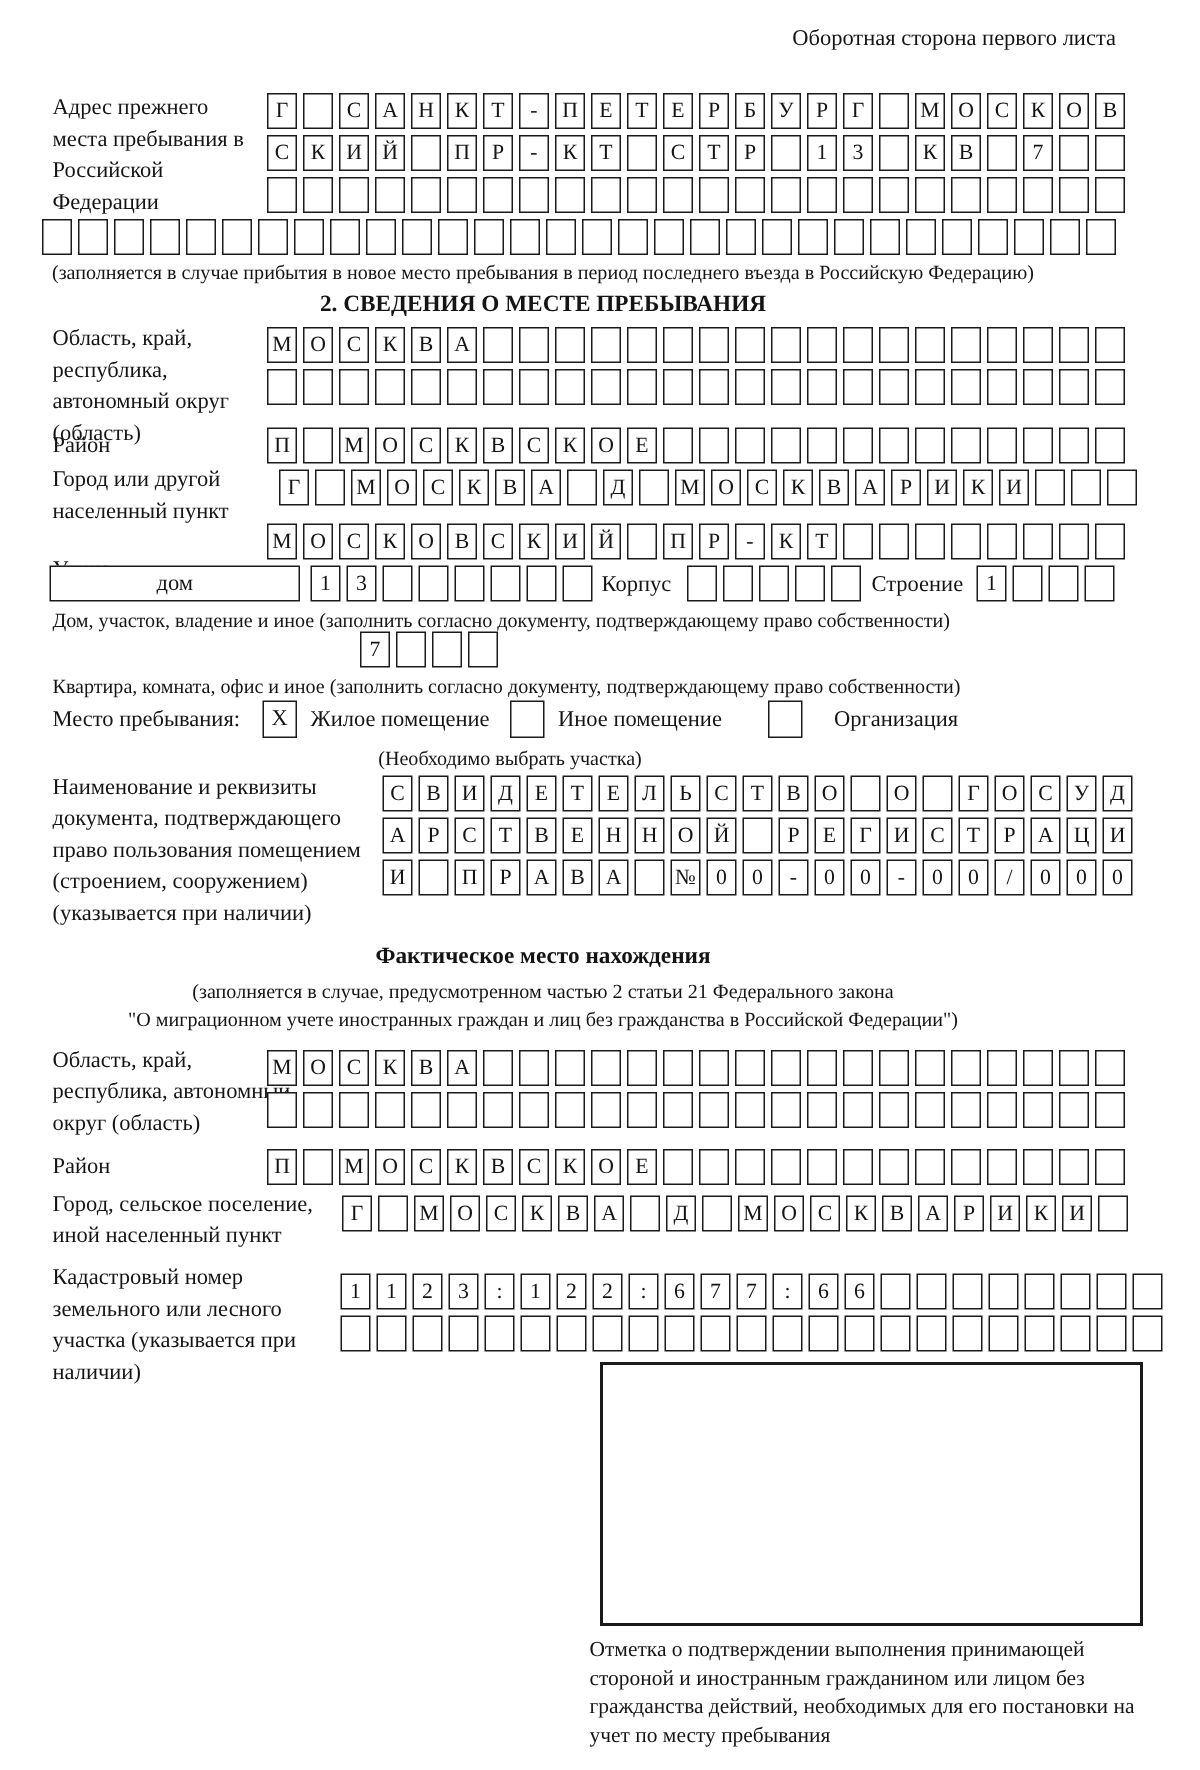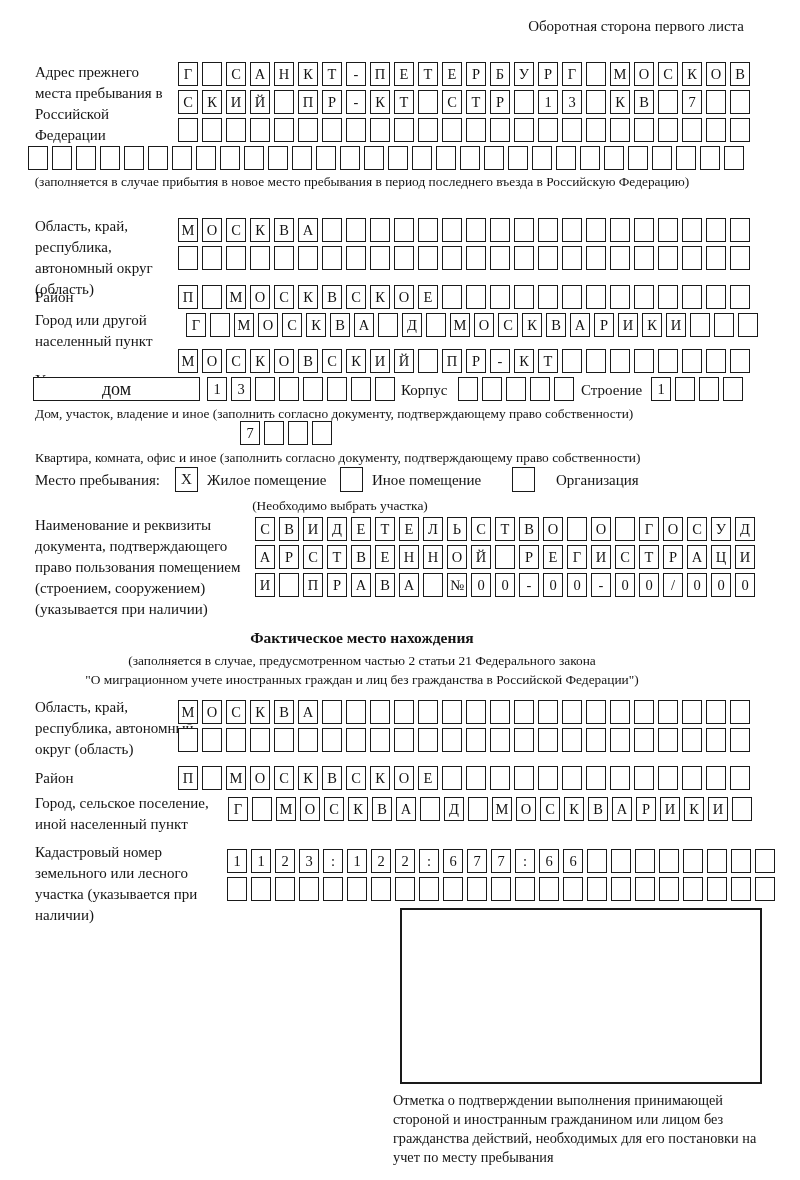--- a/index.html
+++ b/index.html
@@ -7,21 +7,21 @@
         font-family:"Liberation Serif","DejaVu Serif",serif;color:#141414;overflow:hidden;}
   .lbl{position:absolute;font-size:15px;line-height:21px;}
   .b{font-weight:bold;}
   .center{left:0;width:724px;text-align:center;}
   .note{position:absolute;font-size:13.4px;line-height:17px;}
   .boxrow{position:absolute;display:flex;}
   .cell{flex:0 0 auto;width:20px;height:24px;margin-right:4px;border:1.6px solid #1a1a1a;
         box-sizing:border-box;display:flex;align-items:center;justify-content:center;
         font-size:14.5px;background:#fff;}
   .widefield{position:absolute;height:24px;border:1.6px solid #1a1a1a;box-sizing:border-box;
-        display:flex;align-items:center;justify-content:center;font-size:18px;background:#fff;}
+        display:flex;align-items:center;justify-content:center;font-size:15px;background:#fff;}
   .chk{position:absolute;width:23px;height:25px;border:1.6px solid #1a1a1a;box-sizing:border-box;
         display:flex;align-items:center;justify-content:center;font-size:15px;background:#fff;}
   .stamp{position:absolute;left:400px;top:908px;width:362px;height:176px;border:2px solid #1a1a1a;
         box-sizing:border-box;background:#fff;}
 
   #title{top:16px;left:0;width:744px;text-align:right;}
   #prev-label{top:62px;left:35px;width:132px;}
   #prev-r1{top:62px;left:178px;}
   #prev-r2{top:90px;left:178px;}
   #prev-r3{top:118px;left:178px;}
@@ -187,20 +187,21 @@
       <span class="cell"></span>
       <span class="cell"></span>
       <span class="cell"></span>
       <span class="cell"></span>
       <span class="cell"></span>
       <span class="cell"></span>
       <span class="cell"></span>
     </div>
   <div id="prev-note" class="note center">(заполняется в случае прибытия в новое место пребывания в период последнего въезда в Российскую Федерацию)</div>
 
+  <div id="sec2-title" class="lbl b center">2. СВЕДЕНИЯ О МЕСТЕ ПРЕБЫВАНИЯ</div>
 
   <div id="region-label" class="lbl">Область, край, республика, автономный округ (область)</div>
   <div id="region-r1" class="boxrow">
       <span class="cell">М</span>
       <span class="cell">О</span>
       <span class="cell">С</span>
       <span class="cell">К</span>
       <span class="cell">В</span>
       <span class="cell">А</span>
       <span class="cell"></span>

